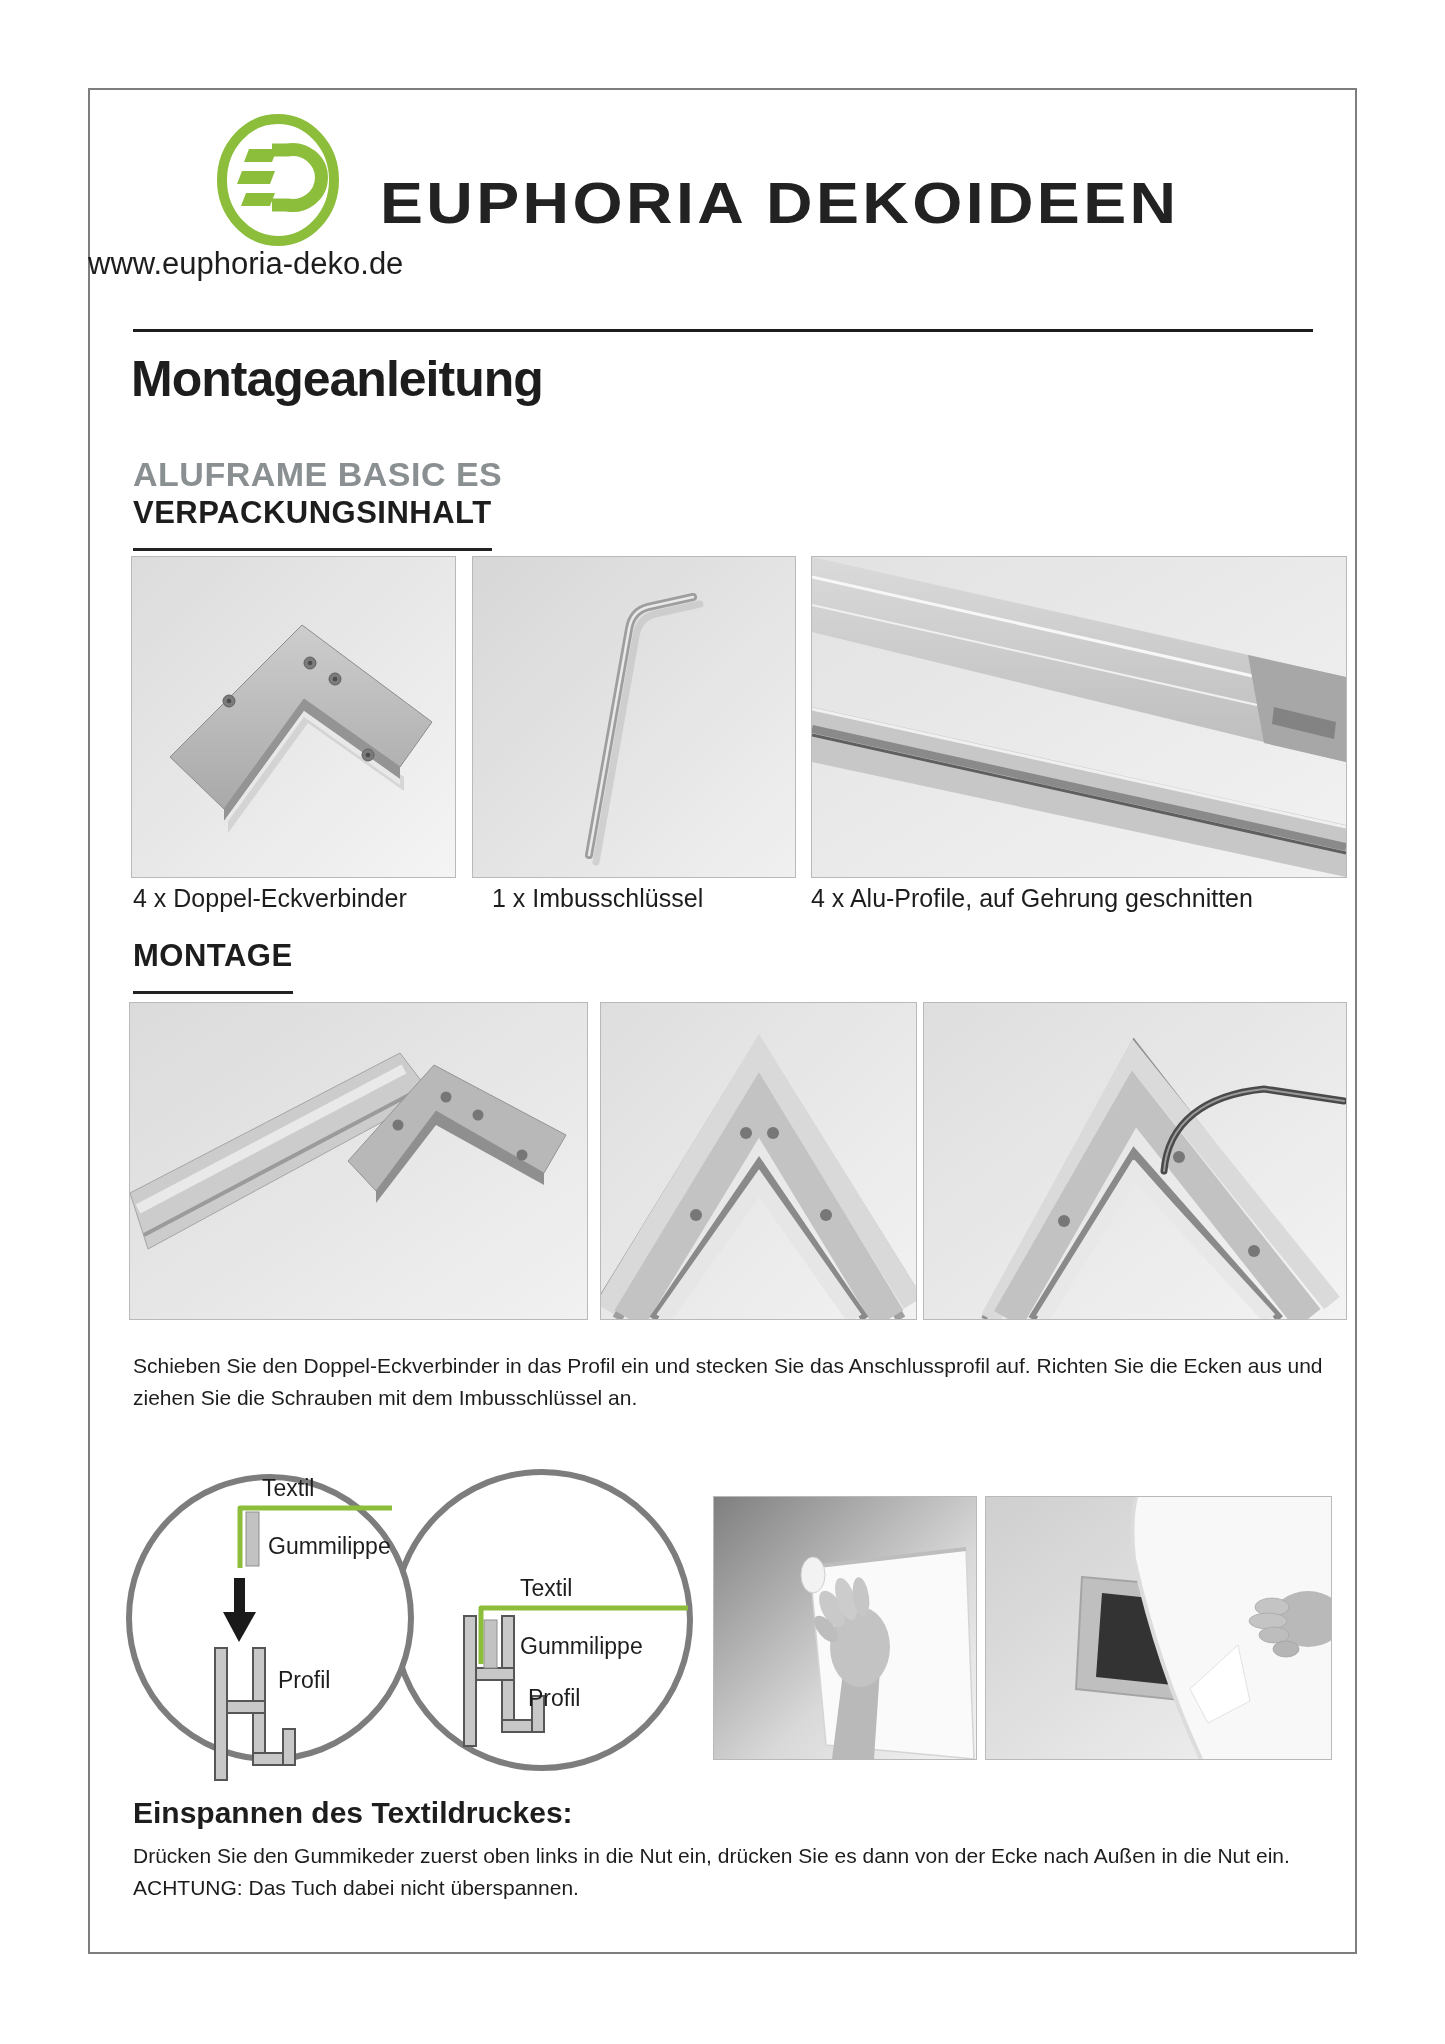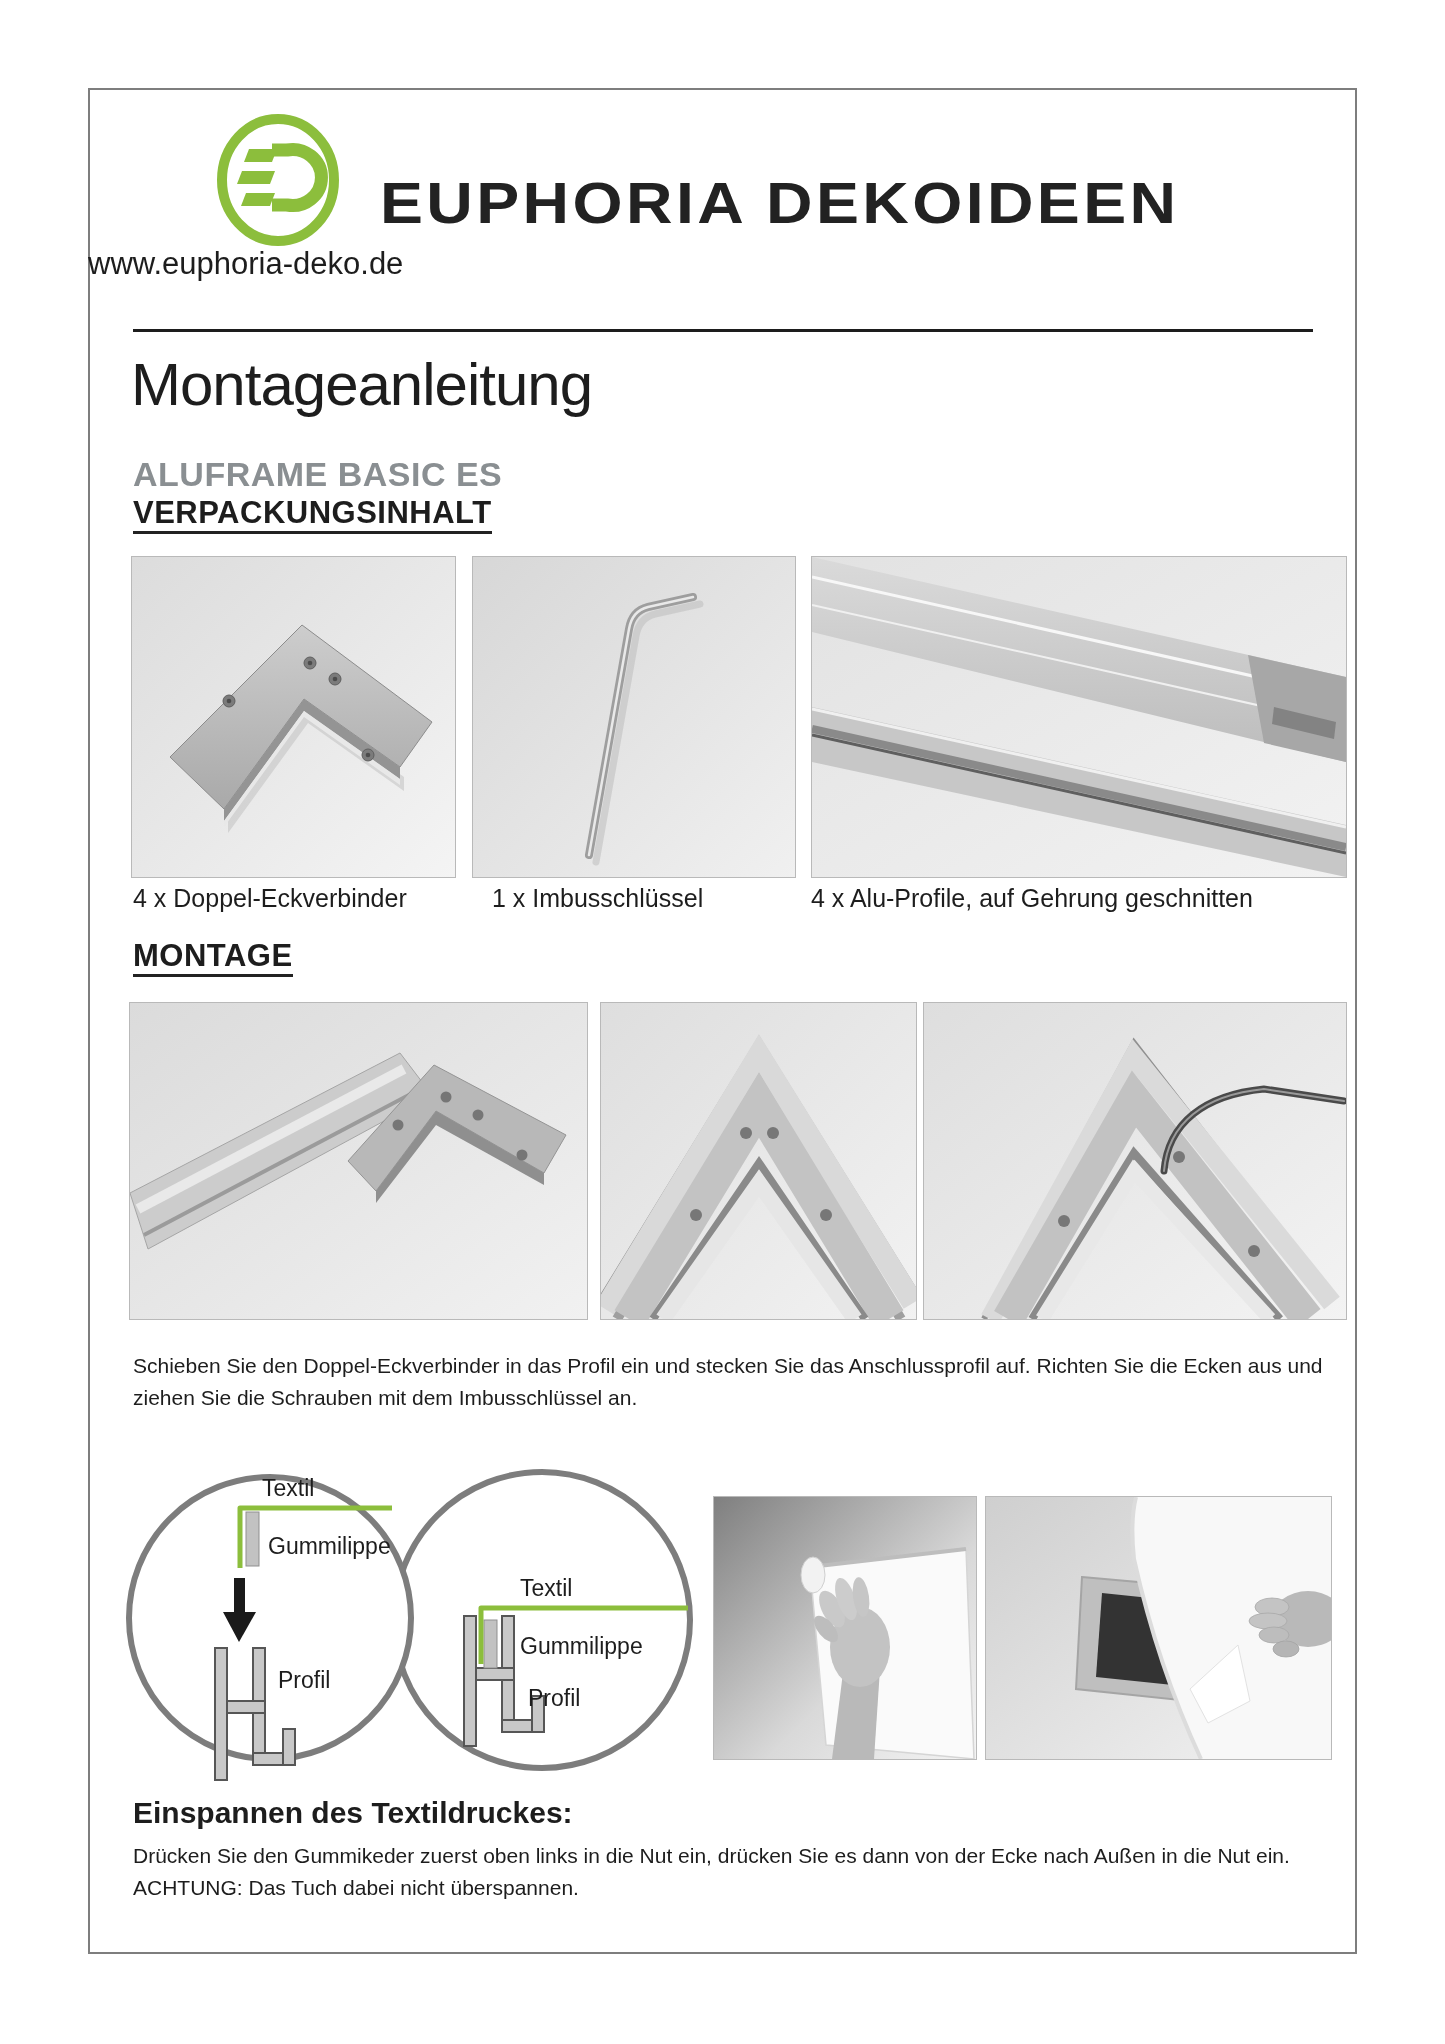--- a/index.html
+++ b/index.html
@@ -11,25 +11,25 @@
   .page-frame{
     left:88px;top:88px;width:1265px;height:1862px;
     border:2px solid #7e7e7e;background:#ffffff;
   }
   .brand{
     left:380px;top:170px;font-size:57px;font-weight:800;letter-spacing:3px;
     transform:scaleX(1.13);transform-origin:left center;white-space:nowrap;color:#222;
   }
   .website{left:88px;top:246px;width:1267px;text-align:left;font-size:31px;color:#1d1d1d;}
   .rule{left:133px;top:329px;width:1180px;height:3px;background:#1d1d1d;}
-  .title{left:131px;top:350px;font-size:60px;font-weight:normal;letter-spacing:-1px;}
+  .title{left:131px;top:350px;font-size:50px;font-weight:bold;letter-spacing:-1px;}
   .subtitle{left:133px;top:438px;font-size:34px;font-weight:bold;color:#8a8f92;letter-spacing:0.5px;margin-top:17px;}
   .sec-head{
     font-size:31px;font-weight:bold;letter-spacing:0.5px;
-    border-bottom:3px solid #222;padding-bottom:0;display:inline-block;
+    border-bottom:3px solid #222;padding-bottom:17px;display:inline-block;
   }
   .photo{border:1px solid #b9b9b9;background:#e9e9e9;}
   .caption{font-size:25px;color:#1d1d1d;white-space:nowrap;}
   .para{font-size:21px;line-height:1.5;color:#1d1d1d;}
   .tension-head{font-size:30px;font-weight:bold;}
   svg{display:block;}
   svg text{font-family:"Liberation Sans",sans-serif;fill:#1d1d1d;}
 </style>
 </head>
 <body>

